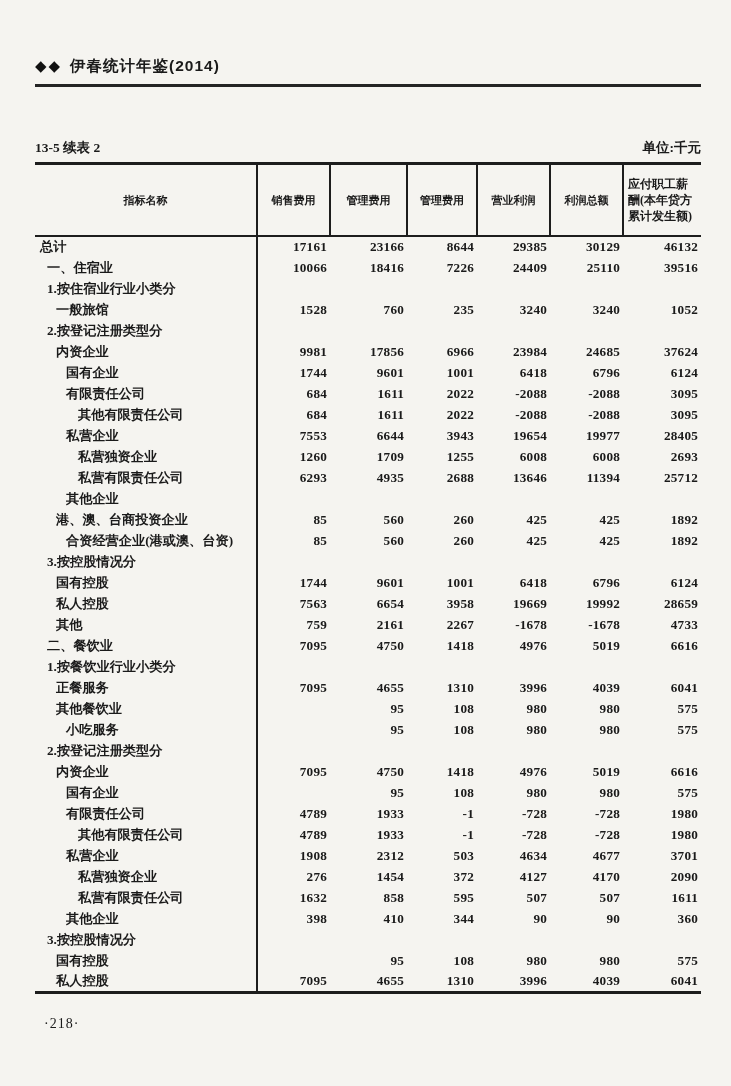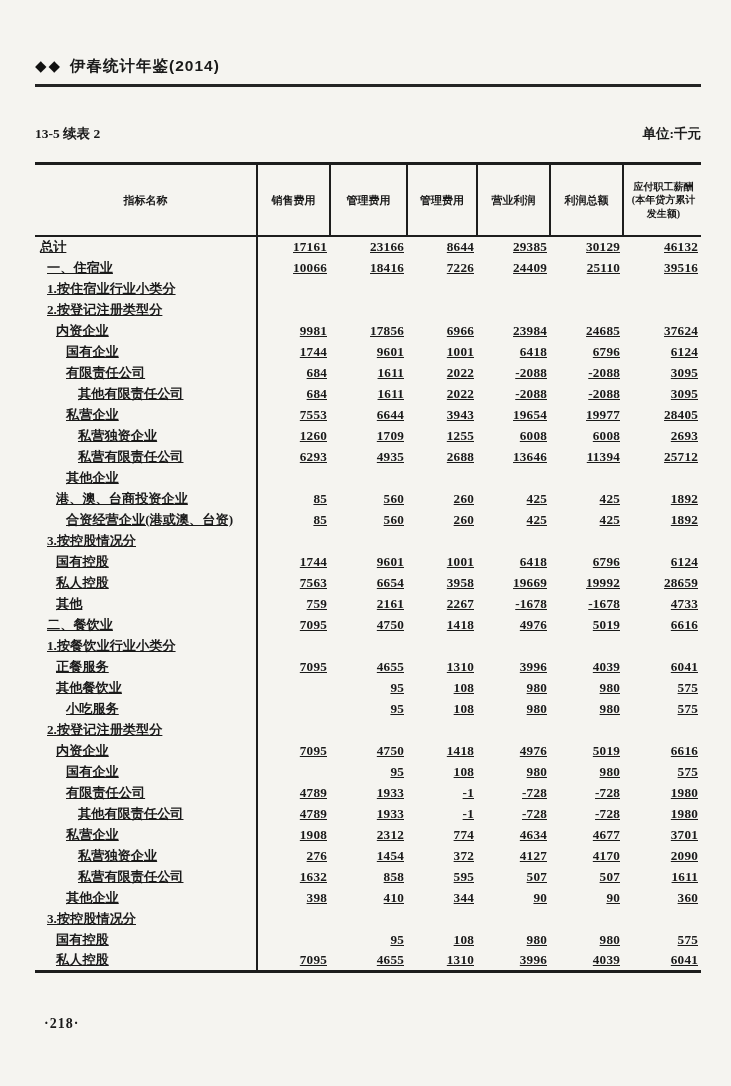--- a/index.html
+++ b/index.html
@@ -20,21 +20,21 @@
     border-bottom: 3.5px solid #242424; padding-bottom: 7px;
   }
   .diamonds { font-size: 15px; letter-spacing: 2px; color: #111; line-height: 1; }
   .masthead-title {
     font-family: "Liberation Sans", "DejaVu Sans", sans-serif;
     font-size: 15.5px; font-weight: 700; letter-spacing: 1px;
   }
 
   
   .table-meta {
-    position: absolute; left: 35px; top: 125px; width: 666px;
+    position: absolute; left: 35px; top: 139px; width: 666px;
     display: flex; justify-content: space-between; align-items: flex-end;
     font-size: 13.5px; font-weight: 700;
   }
 
   
   table.stat {
     position: absolute; left: 35px; top: 162px;
     width: 666px; table-layout: fixed;
     border-collapse: collapse;
     border-top: 3px solid #1d1d1d;
@@ -50,46 +50,46 @@
 
   thead th {
     height: 66px; font-size: 11px; font-weight: 700;
     text-align: center; vertical-align: middle;
     border-bottom: 2.5px solid #1d1d1d;
     border-right: 2px solid #1d1d1d;
     padding: 0;
   }
   thead th:last-child {
     border-right: none;
-    font-size: 10px; text-align: center; line-height: 1.35;
+    font-size: 12px; text-align: left; line-height: 1.35;
     padding: 2px 2px 2px 4px; word-break: break-all;
   }
 
-  tbody tr { height: 21px; text-decoration: underline; }
+  tbody tr { height: 21px; }
   tbody td { padding: 0; vertical-align: middle; }
   tbody td.lbl {
     border-right: 2px solid #1d1d1d;
     font-size: 13.2px; font-weight: 700;
     white-space: nowrap; overflow: hidden;
   }
   tbody td.num {
     text-align: right; font-size: 13.2px; font-weight: 700;
     padding-right: 3px; letter-spacing: 0.2px;
     font-family: "Liberation Serif", "DejaVu Serif", serif;
   }
   .ind0 { padding-left: 5px; }
   .ind1 { padding-left: 12px; }
   .ind2 { padding-left: 21px; }
   .ind3 { padding-left: 31px; }
   .ind4 { padding-left: 43px; }
 
   
   .page-number {
     position: absolute; left: 44px; top: 1016px;
-    font-size: 14px; font-weight: 700; letter-spacing: 1px;
+    font-size: 14px; font-weight: 400; letter-spacing: 1px;
   }
 </style>
 </head>
 <body>
 
 <div class="page">
 
   <div class="masthead">
     <span class="diamonds">◆◆</span>
     <span class="masthead-title">伊春统计年鉴(2014)</span>
@@ -143,20 +143,29 @@
         <tr>
           <td class="lbl ind1">1.按住宿业行业小类分</td>
           <td class="num"></td>
           <td class="num"></td>
           <td class="num"></td>
           <td class="num"></td>
           <td class="num"></td>
           <td class="num"></td>
         </tr>
         <tr>
+          <td class="lbl ind2">一般旅馆</td>
+          <td class="num">1528</td>
+          <td class="num">760</td>
+          <td class="num">235</td>
+          <td class="num">3240</td>
+          <td class="num">3240</td>
+          <td class="num">1052</td>
+        </tr>
+        <tr>
           <td class="lbl ind1">2.按登记注册类型分</td>
           <td class="num"></td>
           <td class="num"></td>
           <td class="num"></td>
           <td class="num"></td>
           <td class="num"></td>
           <td class="num"></td>
         </tr>
         <tr>
           <td class="lbl ind2">内资企业</td>
@@ -371,21 +380,21 @@
           <td class="num">1933</td>
           <td class="num">-1</td>
           <td class="num">-728</td>
           <td class="num">-728</td>
           <td class="num">1980</td>
         </tr>
         <tr>
           <td class="lbl ind3">私营企业</td>
           <td class="num">1908</td>
           <td class="num">2312</td>
-          <td class="num">774</td>
+          <td class="num">503</td>
           <td class="num">4634</td>
           <td class="num">4677</td>
           <td class="num">3701</td>
         </tr>
         <tr>
           <td class="lbl ind4">私营独资企业</td>
           <td class="num">276</td>
           <td class="num">1454</td>
           <td class="num">372</td>
           <td class="num">4127</td>

